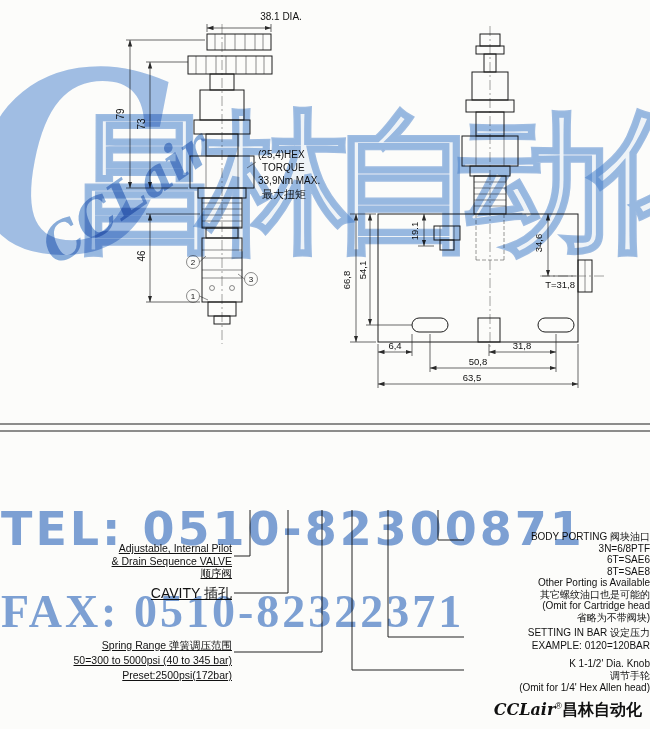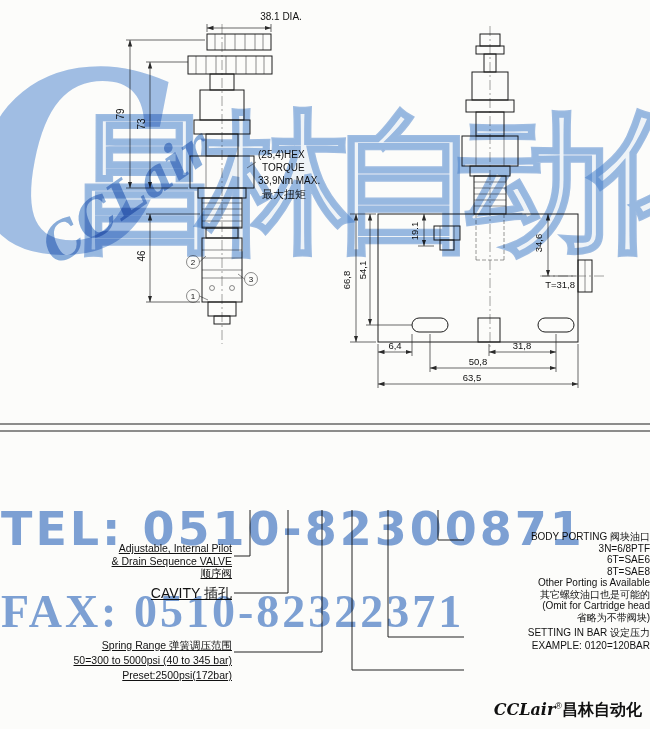--- a/index.html
+++ b/index.html
@@ -285,20 +285,25 @@
     <div>其它螺纹油口也是可能的</div>
     <div>(Omit for Cartridge head</div>
     <div>省略为不带阀块)</div>
   </div>
 
   <div class="abs rlabel" id="lbl-setting">
     <div>SETTING IN BAR 设定压力</div>
     <div>EXAMPLE:  0120=120BAR</div>
   </div>
 
+  <div class="abs rlabel" id="lbl-knob">
+    <div>K  1-1/2' Dia.  Knob</div>
+    <div>调节手轮</div>
+    <div>(Omit for 1/4' Hex Allen head)</div>
+  </div>
 
   <div class="footer-logo">
     <span class="lat">CCLair</span><span class="reg">®</span><span class="cn">昌林自动化</span>
   </div>
 
   <div class="wm wm-c">C</div>
   <div class="wm wm-logo">CCLair</div>
   <div class="wm wm-cn">昌林自动化</div>
   <div class="wm wm-tel">TEL: 0510-82300871</div>
   <div class="wm wm-fax">FAX: 0510-82322371</div>

